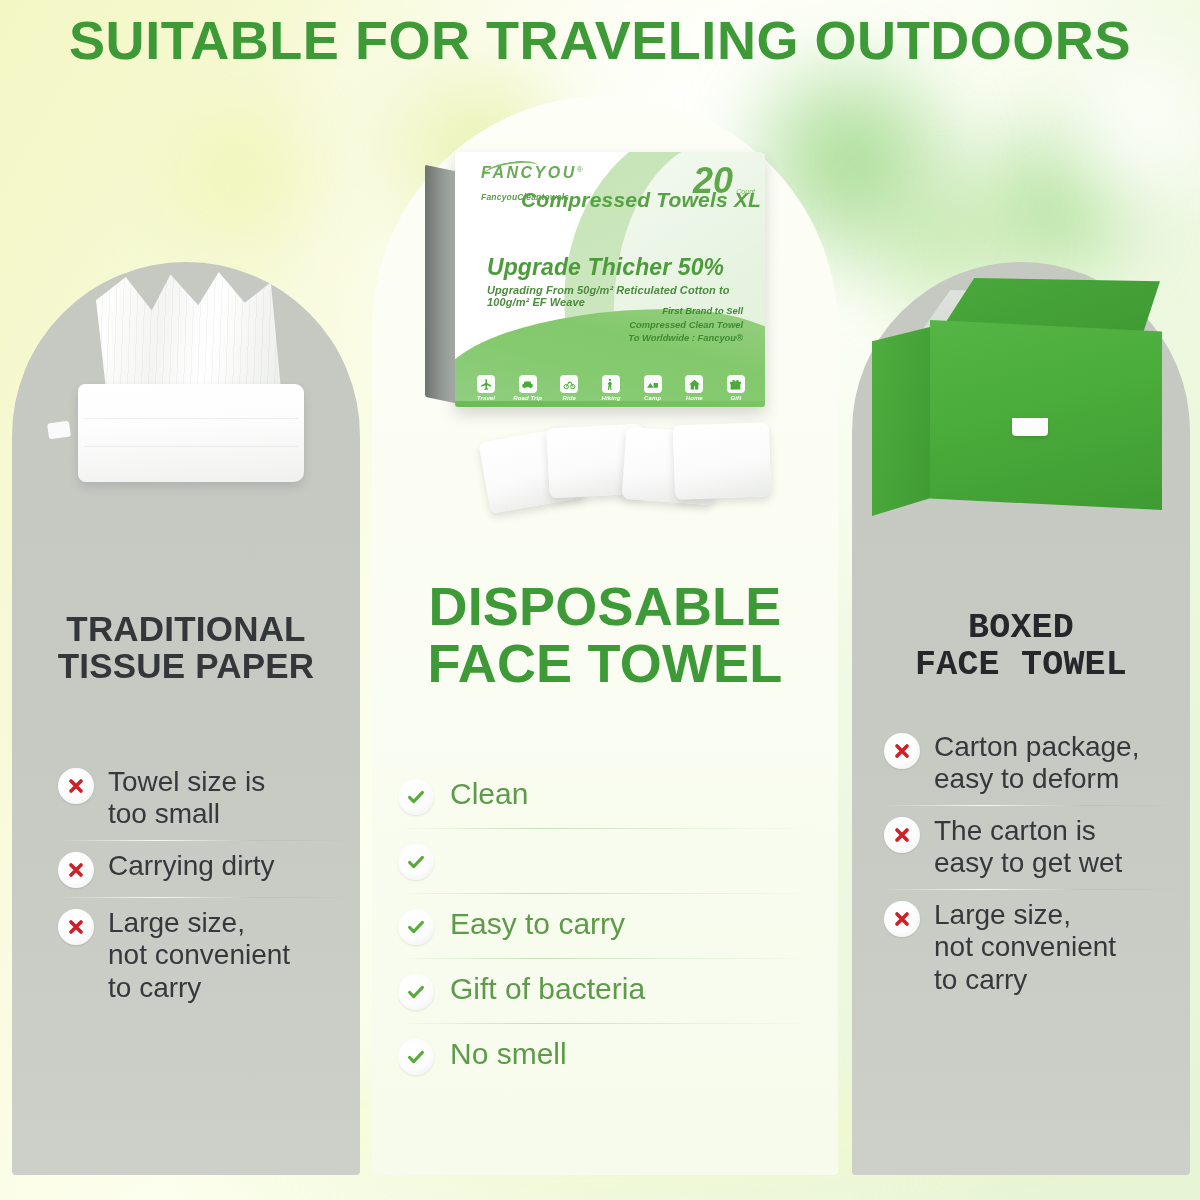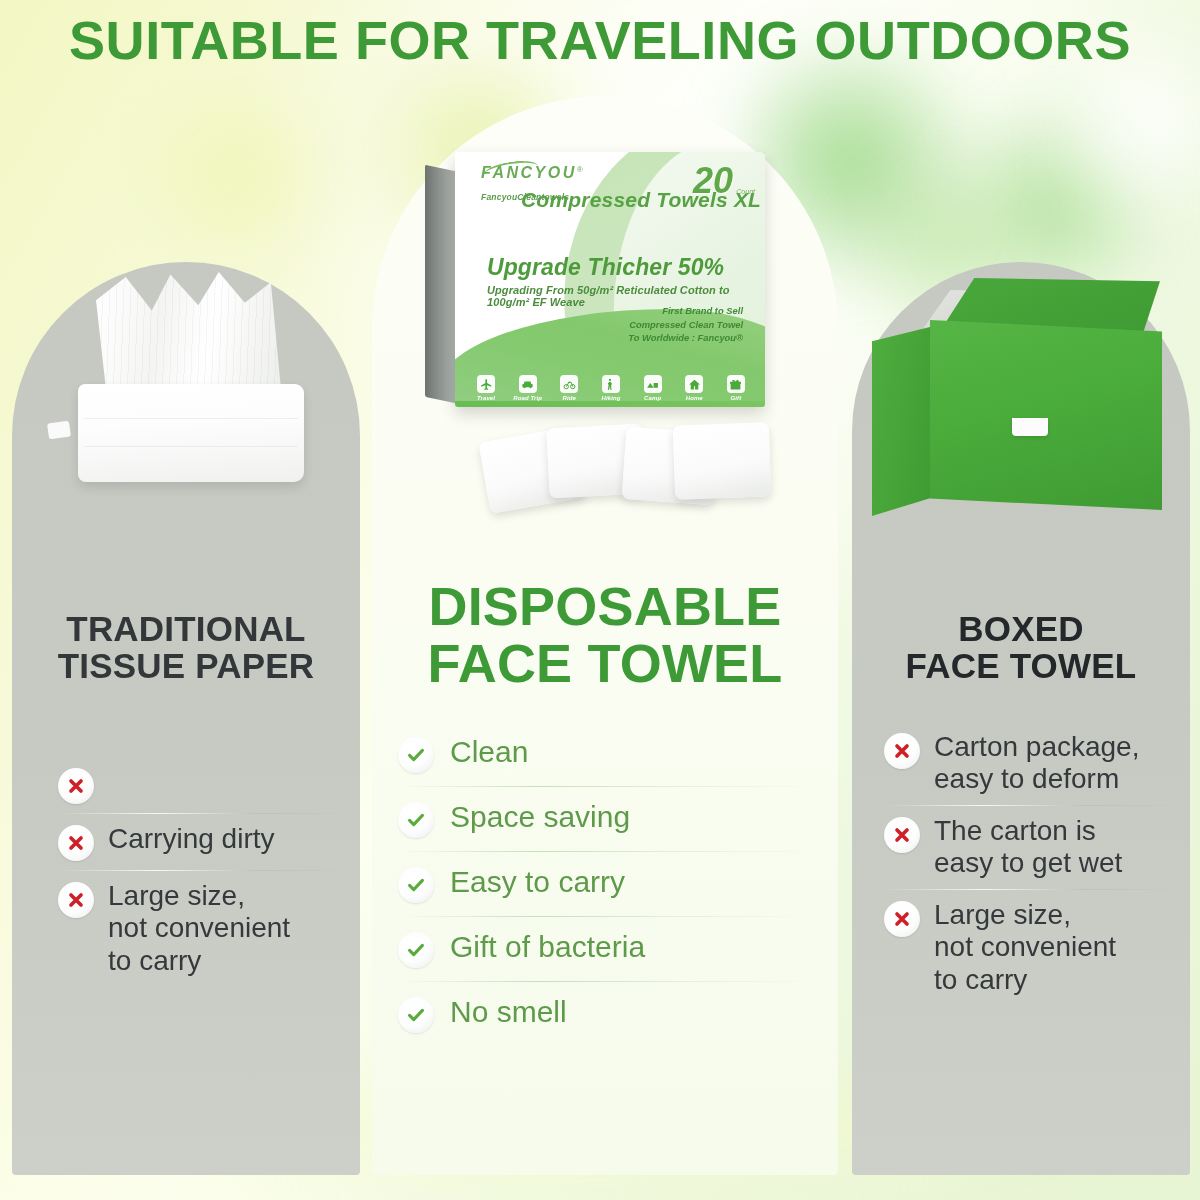--- a/index.html
+++ b/index.html
@@ -45,26 +45,26 @@
   .panel-center{
     left:372px;top:96px;width:466px;height:1079px;
     background:linear-gradient(180deg,#fdfef7 0%,#fbfdf3 40%,#f8fcee 75%,#f7fbec 100%);
     border-radius:233px 233px 4px 4px;
   }
 
   
   .col-title{position:absolute;text-align:center;font-weight:700;line-height:1.06;letter-spacing:.2px;}
   .title-left{left:12px;top:610px;width:348px;font-size:35px;color:#33373a;}
   .title-center{left:372px;top:578px;width:466px;font-size:54px;color:#3d9a37;}
-  .title-right{left:852px;top:610px;width:338px;font-size:35px;color:#24282b;}
+  .title-right{left:852px;top:610px;width:338px;font-size:35px;color:#24282b;font-family:Liberation Mono, monospace;}
 
   
   .list{position:absolute;}
   .list-left{left:58px;top:757px;width:300px;}
-  .list-center{left:398px;top:722px;width:420px;}
+  .list-center{left:398px;top:764px;width:420px;}
   .list-right{left:884px;top:722px;width:300px;}
 
   .item{display:flex;align-items:flex-start;gap:14px;padding:9px 0;}
   .item-center{padding:13px 0;gap:16px;}
   .badge{
     flex:0 0 auto;width:36px;height:36px;border-radius:50%;
     background:radial-gradient(circle at 38% 32%,#ffffff 0%,#fdfdfd 55%,#ececec 100%);
     box-shadow:0 1px 2px rgba(0,0,0,.10);
     display:flex;align-items:center;justify-content:center;margin-top:2px;
   }
@@ -297,20 +297,21 @@
   <div class="col-title title-center">DISPOSABLE<br>FACE TOWEL</div>
   <div class="col-title title-right">BOXED<br>FACE TOWEL</div>
 
   <div class="list list-left">
       <div class="item">
         <span class="badge">
           <svg width="20" height="20" viewBox="0 0 24 24">
             <path fill="none" stroke="#cf2027" stroke-width="4.4" stroke-linecap="round" d="M6 6l12 12M18 6L6 18"></path>
           </svg>
         </span>
+        <span class="item-text">Towel size is<br>too small</span>
       </div>
       <div class="divider"></div>
       <div class="item">
         <span class="badge">
           <svg width="20" height="20" viewBox="0 0 24 24">
             <path fill="none" stroke="#cf2027" stroke-width="4.4" stroke-linecap="round" d="M6 6l12 12M18 6L6 18"></path>
           </svg>
         </span>
         <span class="item-text">Carrying dirty</span>
       </div>
@@ -333,21 +334,20 @@
         </span>
         <span class="item-text">Clean</span>
       </div>
       <div class="divider-center"></div>
       <div class="item item-center">
         <span class="badge">
           <svg width="22" height="22" viewBox="0 0 24 24">
             <path fill="none" stroke="#5aab3c" stroke-width="3.4" stroke-linecap="round" stroke-linejoin="round" d="M5 12.5l4.5 4.5L19 7"></path>
           </svg>
         </span>
-        <span class="item-text">Space saving</span>
       </div>
       <div class="divider-center"></div>
       <div class="item item-center">
         <span class="badge">
           <svg width="22" height="22" viewBox="0 0 24 24">
             <path fill="none" stroke="#5aab3c" stroke-width="3.4" stroke-linecap="round" stroke-linejoin="round" d="M5 12.5l4.5 4.5L19 7"></path>
           </svg>
         </span>
         <span class="item-text">Easy to carry</span>
       </div>

